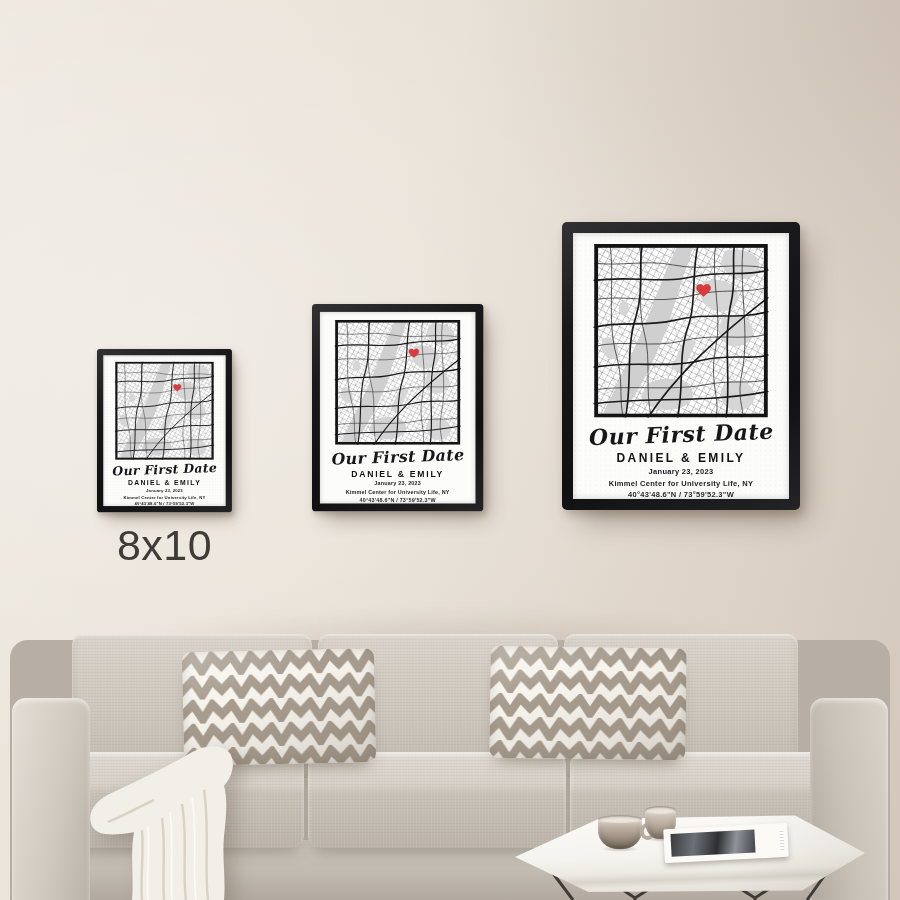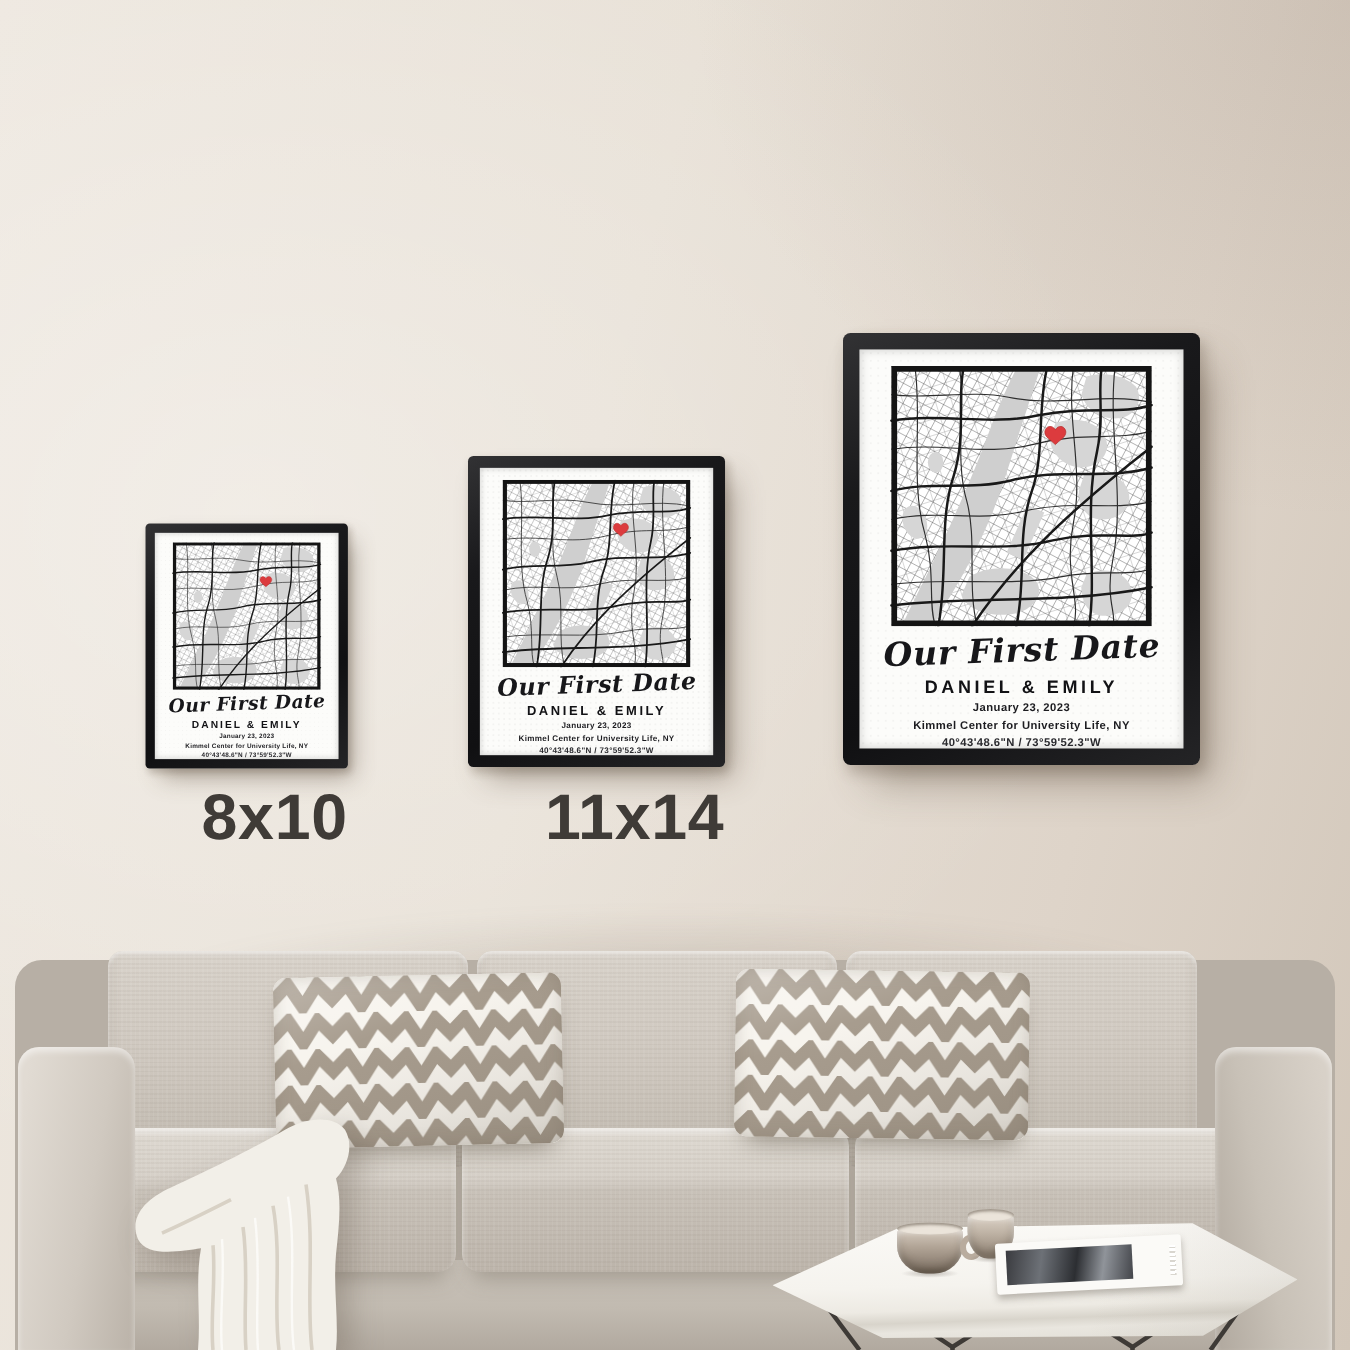--- a/index.html
+++ b/index.html
@@ -42,21 +42,21 @@
   .map-svg { width:188px; height:184px; display:block; }
   .print-title { font-family:"DejaVu Serif", cursive; font-style:italic; font-weight:600;
     font-size:22px; color:#17171a; margin-top:3px; transform:rotate(-2deg);
     letter-spacing:0.5px; white-space:nowrap; }
   .print-names { font-weight:700; font-size:12px; letter-spacing:2.4px; color:#121215; margin-top:4px; white-space:nowrap; }
   .print-date, .print-location, .print-coords { font-weight:700; font-size:7.5px; color:#1c1c20;
     margin-top:2.5px; letter-spacing:.3px; white-space:nowrap; }
   .print-coords { color:#2b2b2f; }
 
   .size-label { position:absolute; top:521px; font-size:43px; color:#3f3b37;
-    text-align:right; letter-spacing:0.5px;font-weight:bold; }
+    text-align:center; letter-spacing:0.5px; }
   .size-label.l1 { left:97px;  width:135px; }
   .size-label.l2 { left:312px; width:171px; }
   .size-label.l3 { left:562px; width:238px; }
 
   
   .sofa { position:absolute; left:8px; top:628px; width:884px; height:272px; }
   .sofa-base { position:absolute; left:2px; top:12px; right:2px; bottom:0;
     background:#b7afa5; border-radius:18px 18px 0 0; }
   .back-cushion { position:absolute; top:6px; height:144px; border-radius:10px 10px 6px 6px;
     background-color:#cdc6bd;
@@ -235,21 +235,20 @@
         <div class="print-title">Our First Date</div>
         <div class="print-names">DANIEL &amp; EMILY</div>
         <div class="print-date">January 23, 2023</div>
         <div class="print-location">Kimmel Center for University Life, NY</div>
         <div class="print-coords">40°43'48.6"N / 73°59'52.3"W</div>
       </div>
     </div>
   </figure>
 
   <div class="size-label l1">8x10</div>
-  <div class="size-label l2">11x14</div>
 
   <div class="sofa">
     <div class="sofa-base"></div>
     <div class="back-cushion bc1"></div>
     <div class="back-cushion bc2"></div>
     <div class="back-cushion bc3"></div>
     <div class="sofa-skirt"></div>
     <div class="seat seat1"></div>
     <div class="seat seat2"></div>
     <div class="seat seat3"></div>

